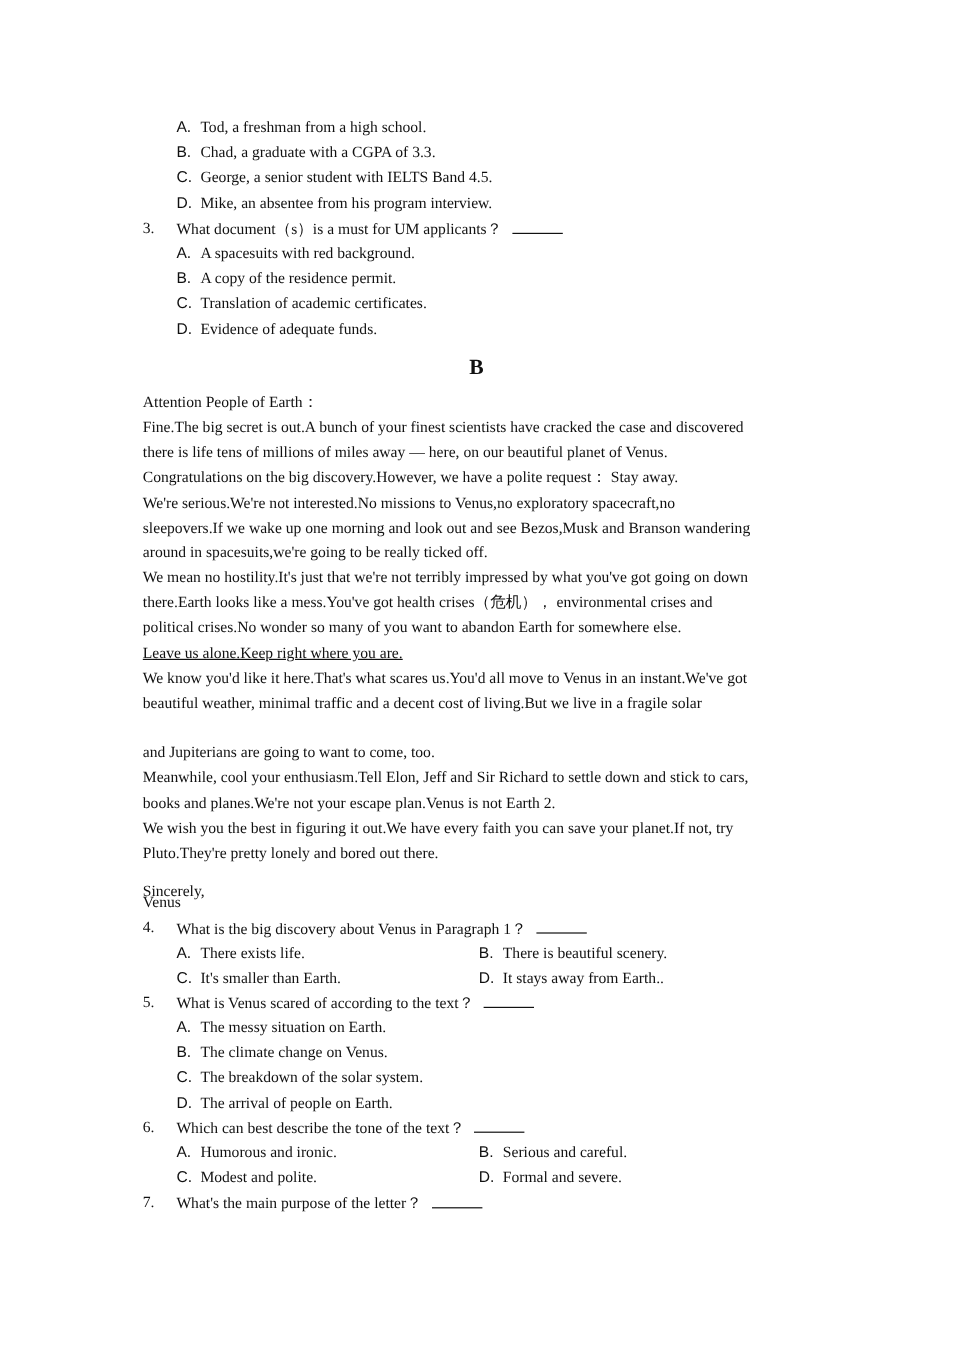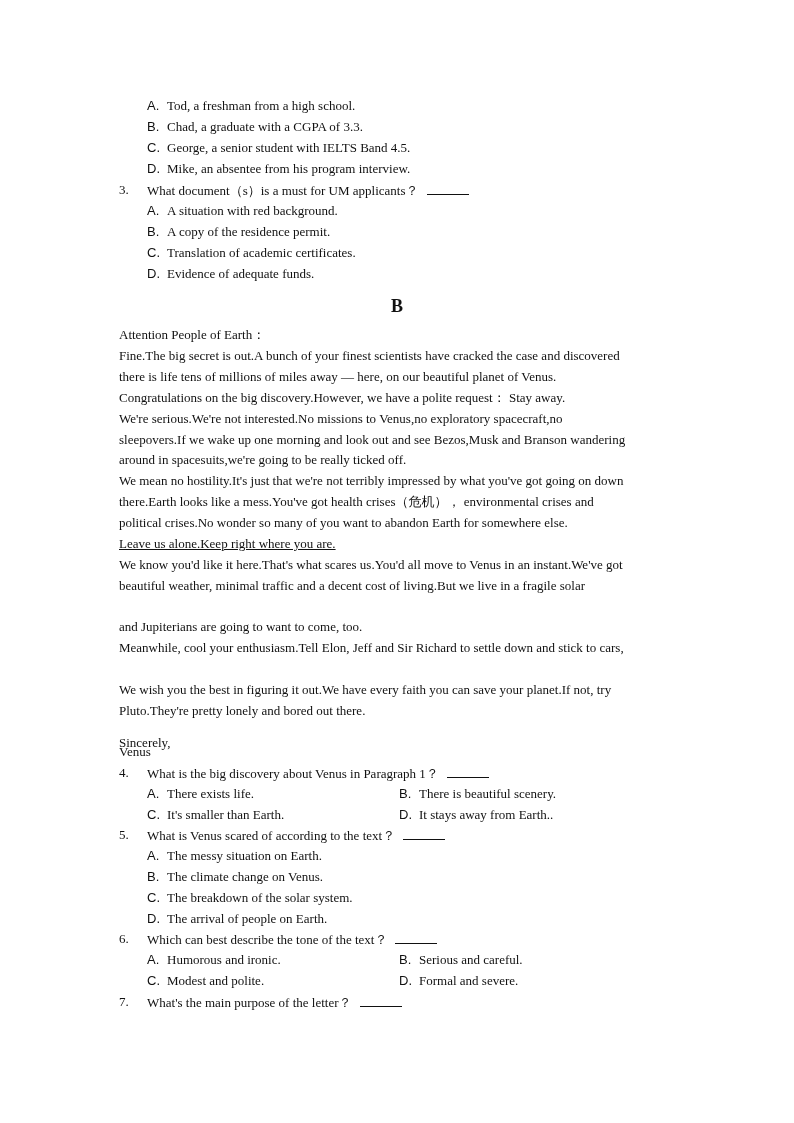--- a/index.html
+++ b/index.html
@@ -31,21 +31,21 @@
   </div>
   <div class="opt" style="left:147px; top:161px;">
     <span class="letter">D.</span><span>Mike, an absentee from his program interview.</span>
   </div>
 
   <div class="qnum" style="top:182px;">3.</div>
   <div class="qtext" style="top:182px;">
     <span>What document（s）is a must for UM applicants？</span><span class="blank"></span>
   </div>
   <div class="opt" style="left:147px; top:203px;">
-    <span class="letter">A.</span><span>A situation with red background.</span>
+    <span class="letter">A.</span><span>A spacesuits with red background.</span>
   </div>
   <div class="opt" style="left:147px; top:224px;">
     <span class="letter">B.</span><span>A copy of the residence permit.</span>
   </div>
   <div class="opt" style="left:147px; top:245px;">
     <span class="letter">C.</span><span>Translation of academic certificates.</span>
   </div>
   <div class="opt" style="left:147px; top:266px;">
     <span class="letter">D.</span><span>Evidence of adequate funds.</span>
   </div>
@@ -60,20 +60,21 @@
   <div class="line" style="left:119px; top:432px;">sleepovers.If we wake up one morning and look out and see Bezos,Musk and Branson wandering</div>
   <div class="line" style="left:119px; top:452px;">around in spacesuits,we're going to be really ticked off.</div>
   <div class="line" style="left:119px; top:473px;">We mean no hostility.It's just that we're not terribly impressed by what you've got going on down</div>
   <div class="line" style="left:119px; top:515px;">political  crises.No wonder so many of you want to abandon Earth for somewhere else.</div>
   <div class="line" style="left:119px; top:494px;">there.Earth looks like a mess.You've got health crises（危机），  environmental  crises and</div>
   <div class="line" style="left:119px; top:536px;text-decoration:underline;">Leave us alone.Keep right where you are.</div>
   <div class="line" style="left:119px; top:557px;">We know you'd like it here.That's what scares us.You'd all move to Venus in an instant.We've got</div>
   <div class="line" style="left:119px; top:578px;">beautiful weather, minimal traffic and a decent cost of living.But  we live in a fragile solar</div>
   <div class="line" style="left:119px; top:619px;">and Jupiterians are going to want to come, too.</div>
   <div class="line" style="left:119px; top:640px;">Meanwhile,  cool your enthusiasm.Tell Elon, Jeff and Sir Richard to settle down and stick to cars,</div>
+  <div class="line" style="left:119px; top:661px;">books and planes.We're not your escape plan.Venus is not Earth 2.</div>
   <div class="line" style="left:119px; top:682px;">We wish you the best in figuring it out.We have every faith you can save your planet.If not, try</div>
   <div class="line" style="left:119px; top:703px;">Pluto.They're pretty lonely and bored out there.</div>
   <div class="line" style="left:119px; top:723px;margin-top:12px;">Sincerely,</div>
   <div class="line" style="left:119px; top:744px;">Venus</div>
 
   <div class="qnum" style="top:765px;">4.</div>
   <div class="qtext" style="top:765px;">
     <span>What is the big discovery about Venus in Paragraph 1？</span><span class="blank"></span>
   </div>
   <div class="opt" style="left:147px; top:786px;">

